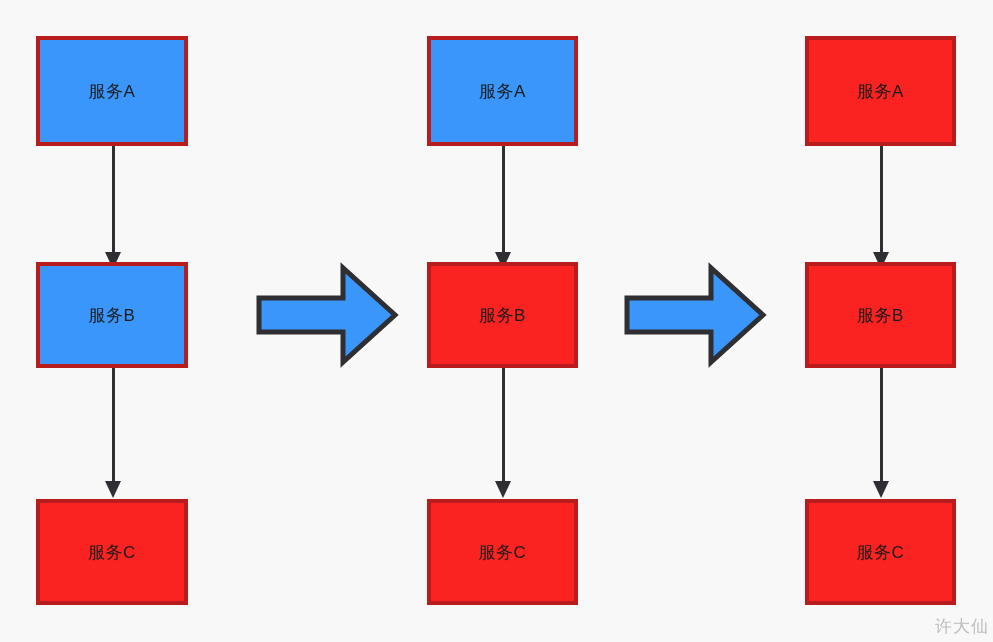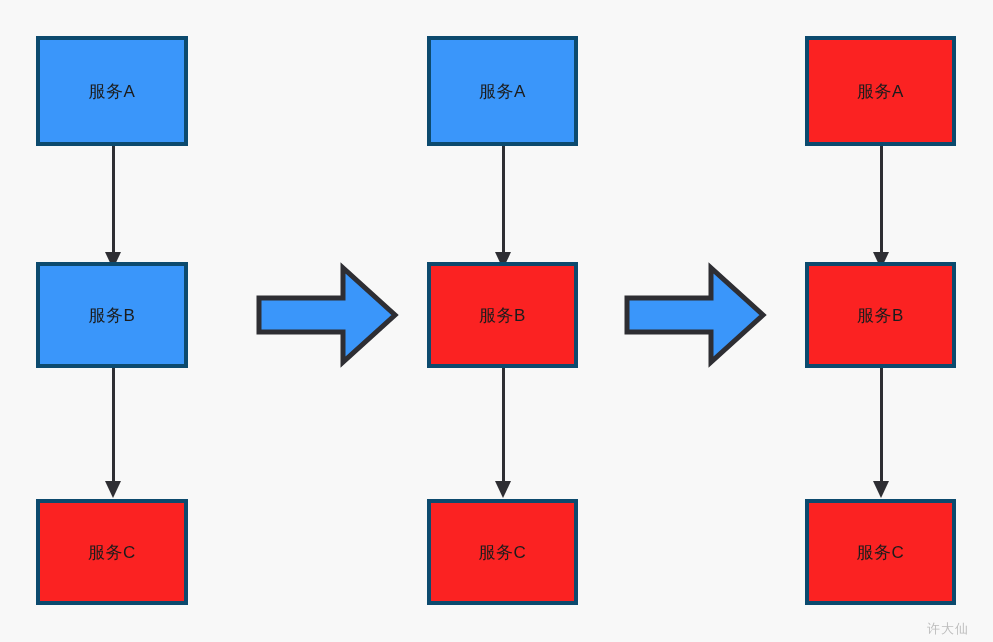--- a/index.html
+++ b/index.html
@@ -15,21 +15,21 @@
   }
   #canvas {
     position: relative;
     width: 993px;
     height: 642px;
     background: #f8f8f8;
   }
   .node {
     position: absolute;
     box-sizing: border-box;
-    border: 4px solid #0c4a6e;
+    border: 4px solid #b91c1c;
     display: flex;
     align-items: center;
     justify-content: center;
     color: #1c1c1c;
     font-size: 17px;
     letter-spacing: 0.5px;
     line-height: 1;
     user-select: none;
   }
   .node.blue { background: #3a96fa; }
@@ -55,23 +55,23 @@
     border-left: 8.5px solid transparent;
     border-right: 8.5px solid transparent;
     border-top: 17px solid #2e2e33;
   }
 
   .block-arrow {
     position: absolute;
   }
   .watermark {
     position: absolute;
-    right: 24px;
+    right: 4px;
     bottom: 4px;
-    font-size: 13px;
+    font-size: 17px;
     color: #bdbdbd;
     letter-spacing: 1px;
     user-select: none;
   }
 </style>
 </head>
 <body>
 
 <div id="canvas">
 

